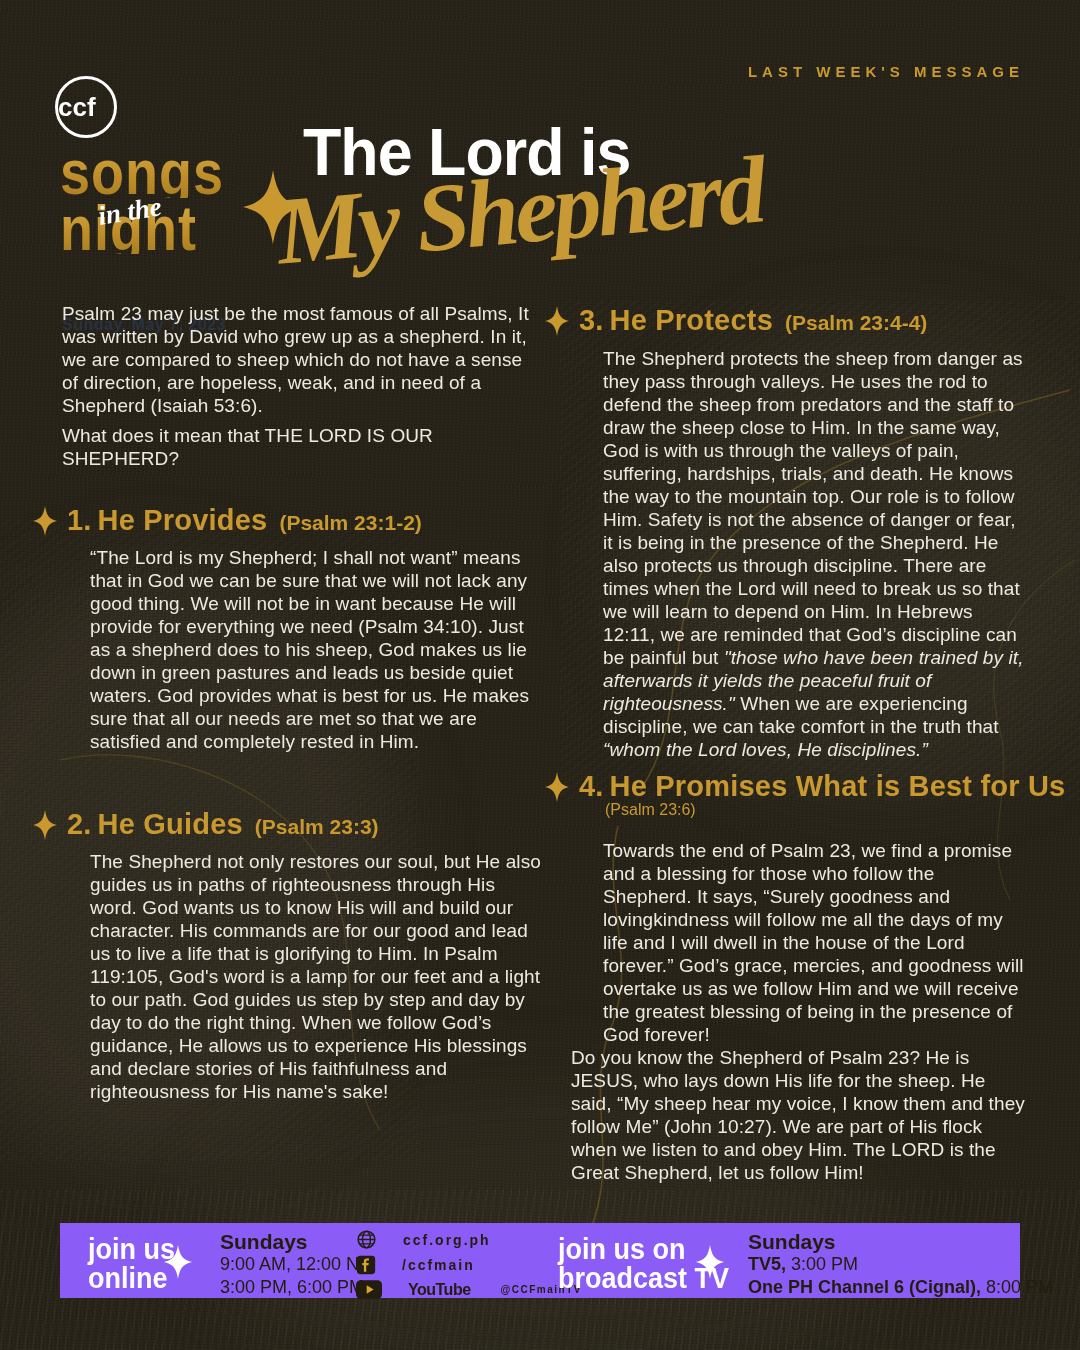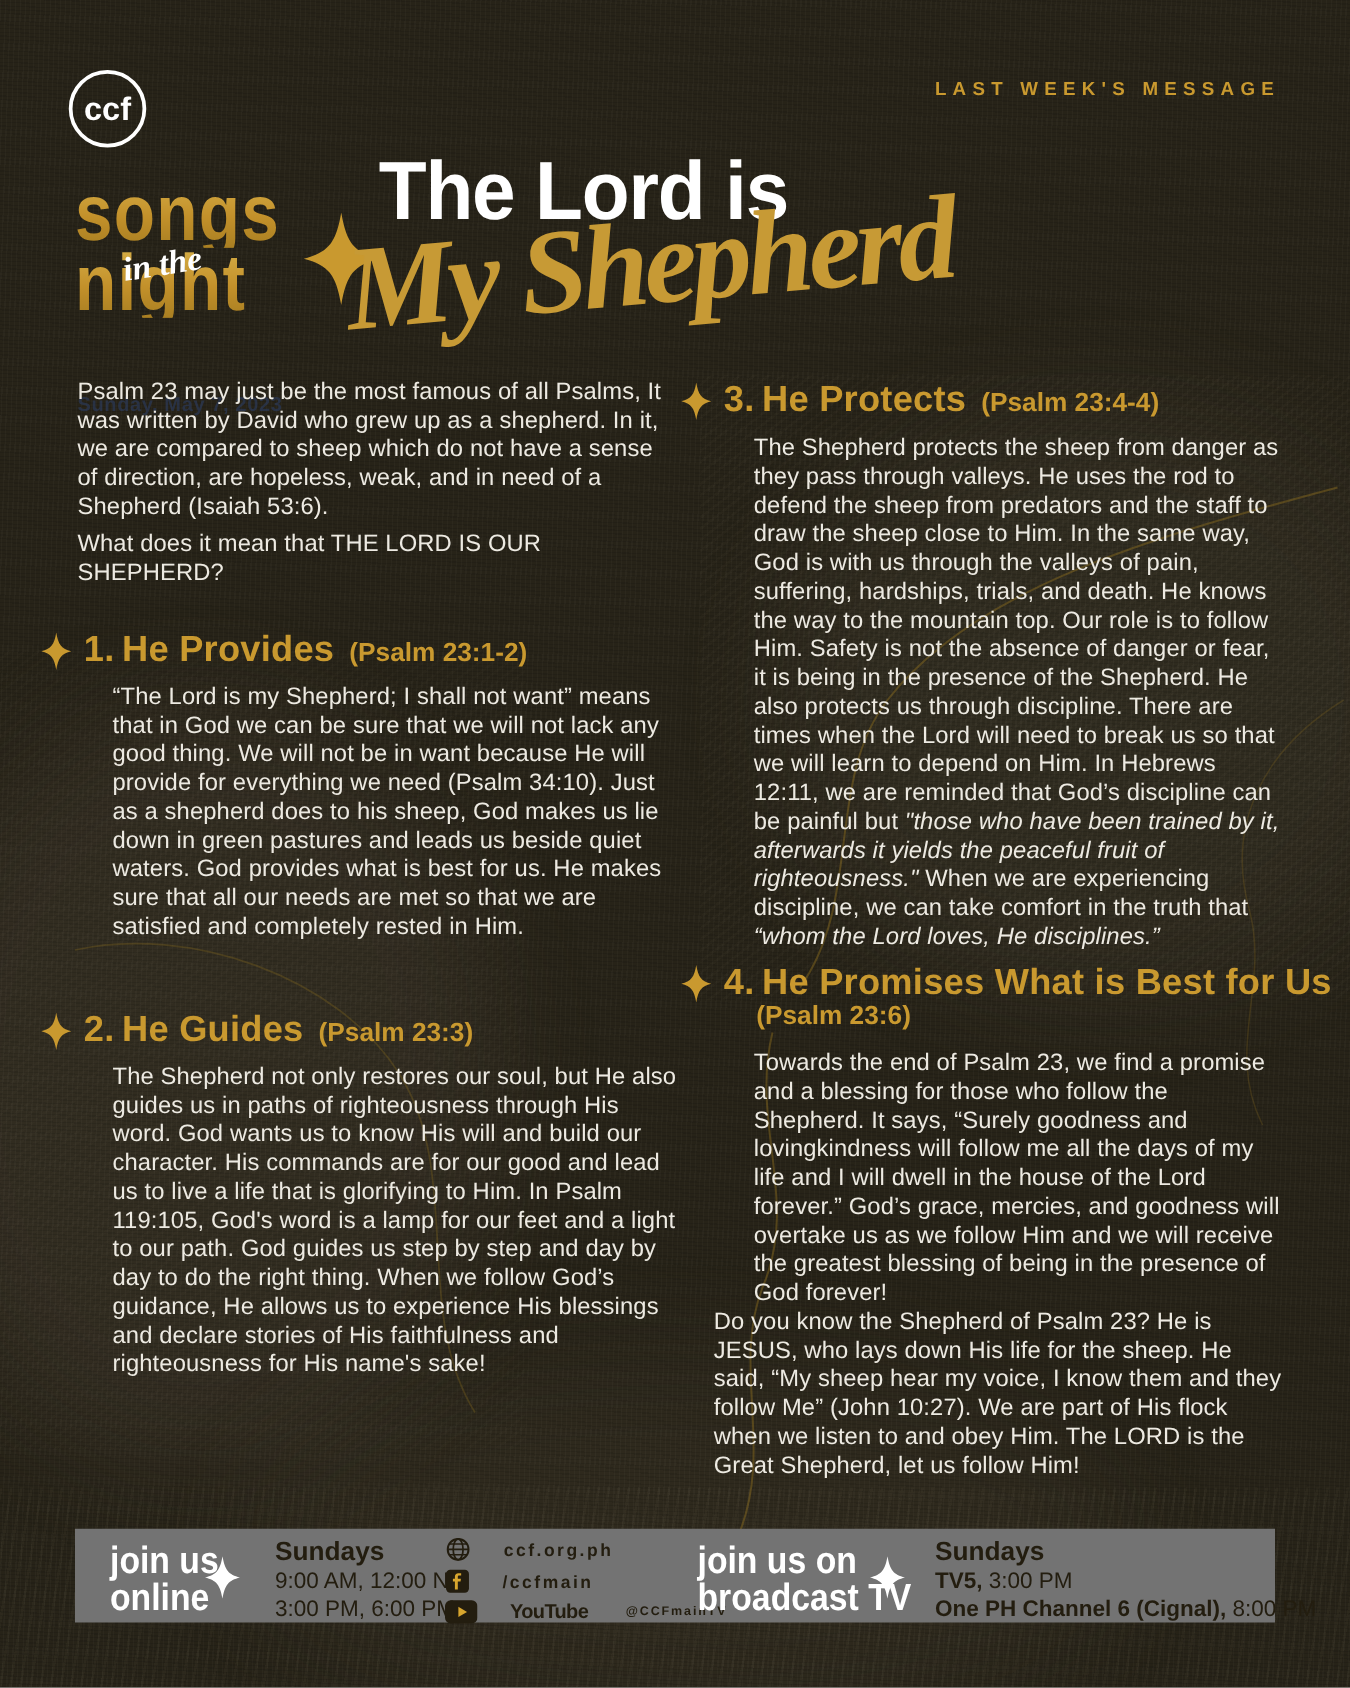--- a/index.html
+++ b/index.html
@@ -25,22 +25,22 @@
     background:repeating-linear-gradient(-38deg, rgba(150,140,112,0.07) 0 2px, transparent 2px 7px);
   }
   .h1{left:560px;top:300px;width:520px;height:500px;}
   .h2{left:0;top:1190px;width:1080px;height:160px;
       background:repeating-linear-gradient(99deg, rgba(160,150,120,0.10) 0 2px, transparent 2px 8px);}
   .h3{left:0;top:520px;width:420px;height:640px;opacity:.35;}
   svg.contours{position:absolute;inset:0;pointer-events:none;}
 
   
   .ccf-logo{
-    position:absolute;left:55px;top:56px;width:56px;height:56px;border:3px solid #fff;
-    border-radius:50%;display:flex;align-items:center;justify-content:center;
+    position:absolute;left:55px;top:76px;width:56px;height:56px;border:3px solid #fff;
+    border-radius:50%;display:flex;align-items:center;justify-content:flex-start;
     color:#fff;font-weight:bold;font-size:26px;letter-spacing:0;
   }
   .badge{
     position:absolute;top:63px;right:56px;color:#C9992F;font-size:15px;font-weight:600;
     letter-spacing:5px;
   }
   .logo-block{position:absolute;left:60px;top:144px;width:200px;}
   .logo-word{
     font-weight:800;font-size:54px;line-height:46px;letter-spacing:1px;
     transform:scaleY(1.18);transform-origin:left top;
@@ -74,27 +74,27 @@
   .watermark{
     position:absolute;left:62px;top:316px;color:#2c3f68;opacity:.55;font-weight:bold;
     font-size:16px;letter-spacing:.5px;
   }
   .sec-head{
     position:absolute;display:flex;align-items:center;gap:10px;white-space:nowrap;
   }
   .sec-num,.sec-title{color:#C9992F;font-weight:800;font-size:29px;letter-spacing:.2px;}
   .sec-ref{color:#C9992F;font-weight:700;font-size:21px;margin-left:2px;padding-top:4px;}
   .sec-ref-line2{
-    position:absolute;color:#C9992F;font-weight:700;font-size:21px;text-align:center;
+    position:absolute;color:#C9992F;font-weight:400;font-size:16px;text-align:center;
   }
   .ital{font-style:italic;}
 
   
   .footer-bar{
-    position:absolute;left:60px;top:1223px;width:960px;height:75px;background:#737373;
+    position:absolute;left:60px;top:1223px;width:960px;height:75px;background:#8b5cf6;
   }
   .fo-head{
     position:absolute;color:#fff;font-weight:800;font-size:27px;line-height:26px;
     transform:scaleY(1.12);transform-origin:left top;letter-spacing:0;white-space:nowrap;
   }
   .fo-star{position:absolute;}
   .fo-sched{position:absolute;color:#231D0F;font-size:18px;line-height:23px;white-space:nowrap;margin-left:20px;}
   .fo-sched .day{font-weight:800;font-size:21px;}
   .fo-sched .b{font-weight:700;}
   .fo-social{position:absolute;color:#231D0F;}

